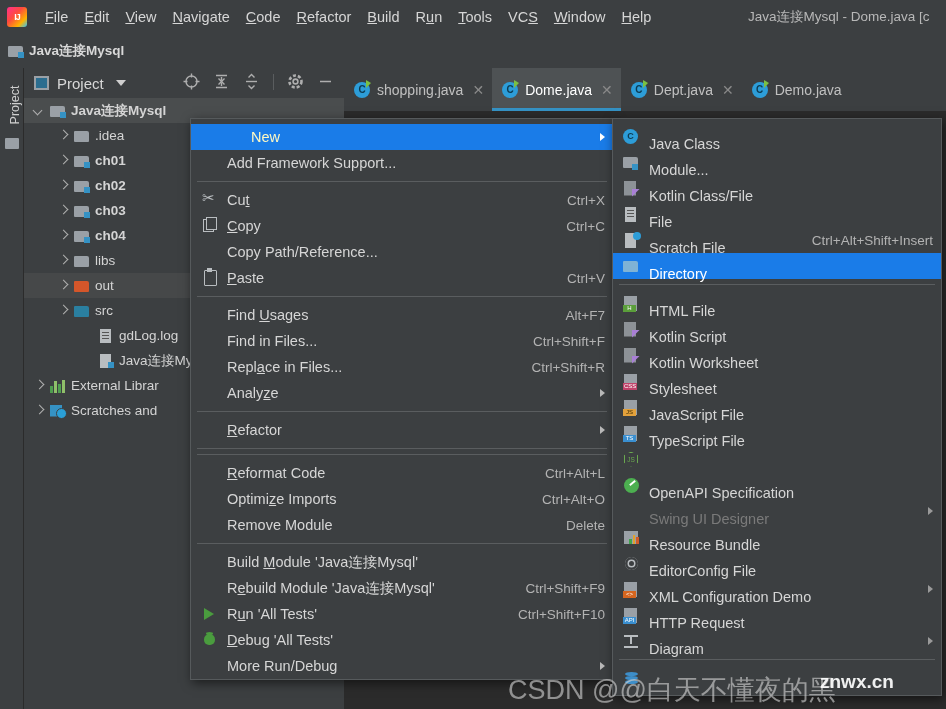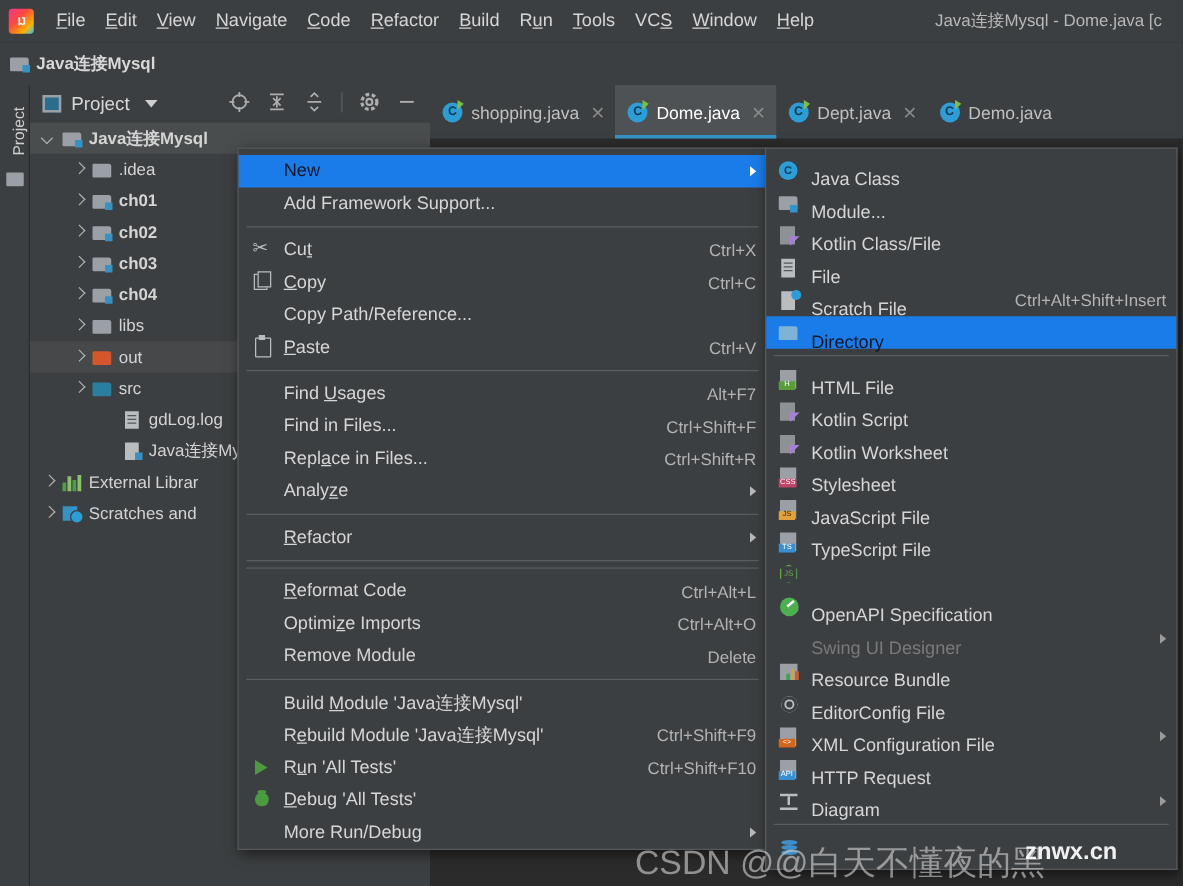--- a/index.html
+++ b/index.html
@@ -175,21 +175,21 @@
     position: absolute; left: 190px; top: 118px; width: 424px;
     background: #3c3f41; border: 1px solid #565a5c;
     box-shadow: 2px 3px 10px rgba(0,0,0,.55);
     padding: 5px 0 0 0; z-index: 50;
   }
   .mi {
     height: 26px; display: flex; align-items: center; position: relative;
     font-size: 14.5px; color: #d6d6d6; padding: 0 8px 0 10px; cursor: default;
     white-space: nowrap;
   }
-  .mi.hl { background: #1a7ce8; color: #0f172a; }
+  .mi.hl { background: #1a7ce8; color: #fef9c3; gap: 24px; }
   .mi .mi-ico { width: 18px; height: 16px; flex: none; margin-right: 8px; position: relative; }
   .mi .mi-text { flex: 1; }
   .mi .mi-key { font-size: 13.5px; color: #b3b3b3; margin-left: 20px; }
   .mi .mi-sub {
     width: 0; height: 0; border-left: 5.5px solid #b9b9b9;
     border-top: 4.5px solid transparent; border-bottom: 4.5px solid transparent;
     margin-left: 14px;
   }
   .mi.hl .mi-sub { border-left-color: #ffffff; }
   .mi u { text-decoration: underline; }
@@ -212,21 +212,21 @@
     position: absolute; left: 612px; top: 118px; width: 330px;
     background: #3c3f41; border: 1px solid #565a5c;
     box-shadow: 2px 3px 10px rgba(0,0,0,.55);
     padding: 4px 0 4px 0; z-index: 60;
   }
   .smi {
     height: 26px; display: flex; align-items: center; position: relative;
     font-size: 14.5px; color: #d6d6d6; padding: 0 8px 0 9px; cursor: default;
     white-space: nowrap;
   }
-  .smi.hl { background: #1a7ce8; color: #0f172a; }
+  .smi.hl { background: #1a7ce8; color: #ffffff; }
   .smi.disabled { color: #7a7a7a; }
   .smi .si { width: 19px; height: 17px; flex: none; margin-right: 8px; position: relative; }
   .smi .st { flex: 1; margin-top: 15px; }
   .smi .sk { font-size: 13.5px; color: #b3b3b3; margin-left: 18px; }
   .smi .ss {
     width: 0; height: 0; border-left: 5.5px solid #9a9a9a;
     border-top: 4.5px solid transparent; border-bottom: 4.5px solid transparent;
     margin-left: 12px;
   }
 
@@ -672,21 +672,21 @@
         <span class="si">
           <span class="i-gear"></span>
         </span>
         <span class="st">EditorConfig File</span>
       </div>
       <div class="smi">
         <span class="si">
           <span class="i-gen"></span>
           <span class="i-gen-tag" style="background:#d4651f">&lt;&gt;</span>
         </span>
-        <span class="st">XML Configuration File</span>
+        <span class="st">XML Configuration Demo</span>
         <span class="ss"></span>
       </div>
       <div class="smi">
         <span class="si">
           <span class="i-gen"></span>
           <span class="i-gen-tag" style="background:#3a8fd0">API</span>
         </span>
         <span class="st">HTTP Request</span>
       </div>
       <div class="smi">

